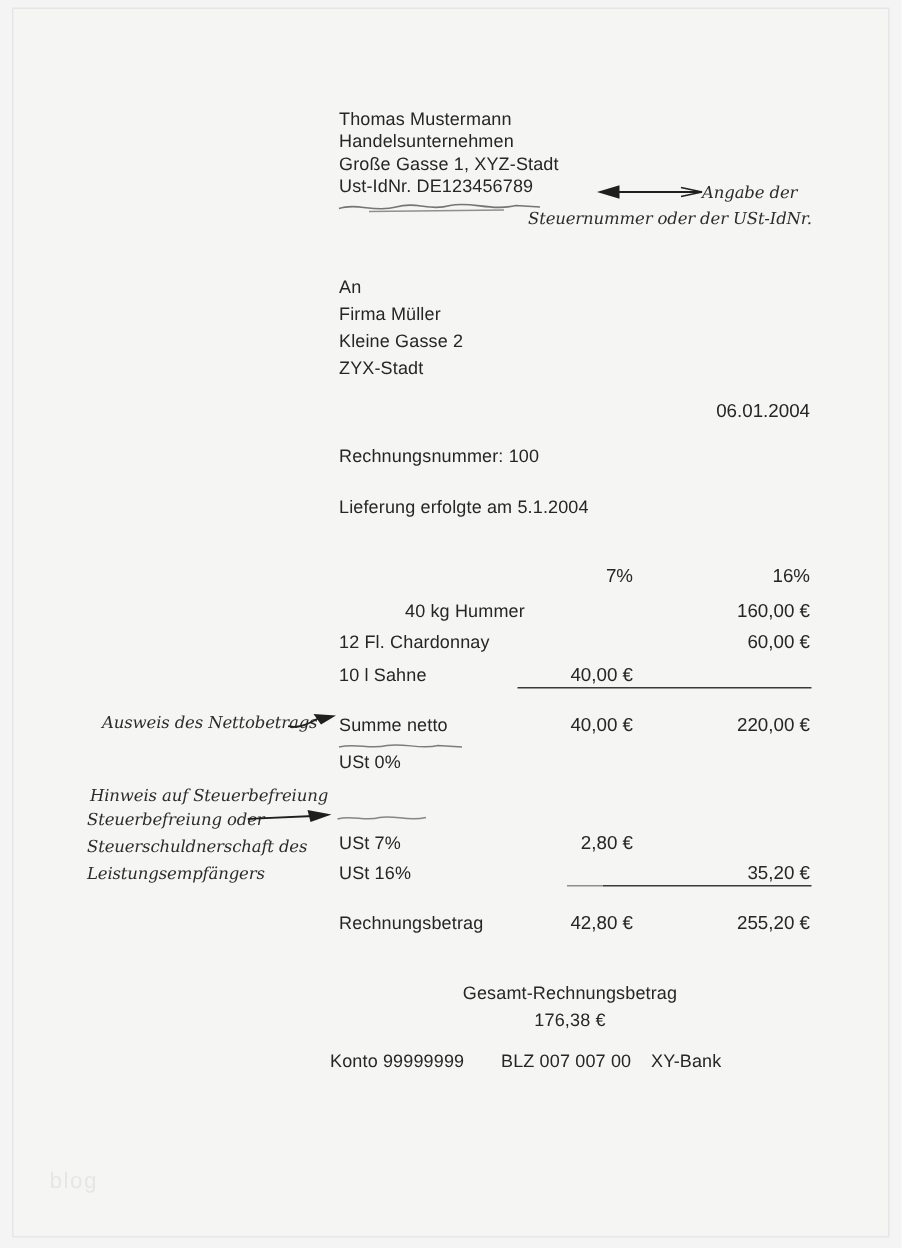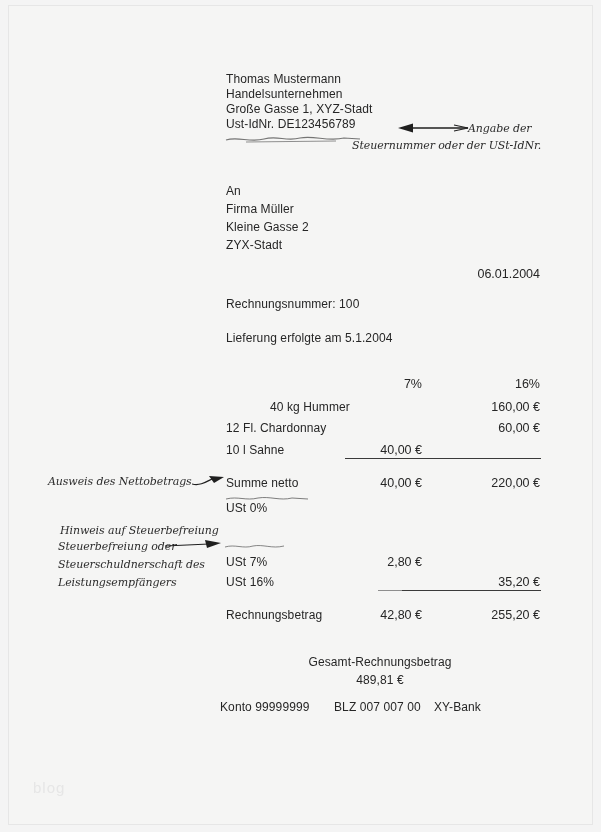--- a/index.html
+++ b/index.html
@@ -129,21 +129,21 @@
   <div class="txt" style="left:226px; top:419px;">12 Fl. Chardonnay</div>
   <div class="amt" style="left:322px; top:419px; width:100px;"></div>
   <div class="amt" style="left:440px; top:419px; width:100px;">60,00 €</div>
 
   <div class="txt" style="left:226px; top:441px;">10 l Sahne</div>
   <div class="amt" style="left:322px; top:441px; width:100px;">40,00 €</div>
   <div class="amt" style="left:440px; top:441px; width:100px;"></div>
 
   <div class="rule" style="left:345px; top:458px; width:196px;"></div>
 
-  <div class="hand" style="left:48px; top:474px;">Ausweis des Nettobetrags</div>
+  <div class="hand" style="left:68px; top:474px;">Ausweis des Nettobetrags</div>
   <div class="arrow" style="left:192px; top:472px;">
     <svg width="34" height="16" viewBox="0 0 34 16">
       <path d="M0,12 C8,14 14,10 20,7" stroke="#1f1f1f" stroke-width="1.2" fill="none"></path>
       <path d="M32,5 L17,4 L22,11 Z" fill="#1f1f1f"></path>
     </svg>
   </div>
 
   <div class="txt" style="left:226px; top:474px;">Summe netto</div>
   <div class="amt" style="left:322px; top:474px; width:100px;">40,00 €</div>
   <div class="amt" style="left:440px; top:474px; width:100px;">220,00 €</div>
@@ -185,20 +185,20 @@
   <div class="amt" style="left:440px; top:573px; width:100px;">35,20 €</div>
 
   <div class="rule" style="left:402px; top:590px; width:139px;"></div>
   <div class="rule soft" style="left:378px; top:590px; width:24px;"></div>
 
   <div class="txt" style="left:226px; top:606px;">Rechnungsbetrag</div>
   <div class="amt" style="left:322px; top:606px; width:100px;text-align:right;">42,80 €</div>
   <div class="amt" style="left:440px; top:606px; width:100px;">255,20 €</div>
 
   <div class="txt" style="left:220px; top:653px; width:320px; text-align:center;">Gesamt-Rechnungsbetrag</div>
-  <div class="txt" style="left:220px; top:671px; width:320px; text-align:center;">489,81 €</div>
+  <div class="txt" style="left:220px; top:671px; width:320px; text-align:center;">176,38 €</div>
 
   <div class="txt" style="left:220px; top:698px;">Konto 99999999</div>
   <div class="txt" style="left:334px; top:698px;">BLZ 007 007 00</div>
   <div class="txt" style="left:434px; top:698px;text-align:right;">XY-Bank</div>
 
   <div id="watermark">blog</div>
 </div>
 
 </body></html>

